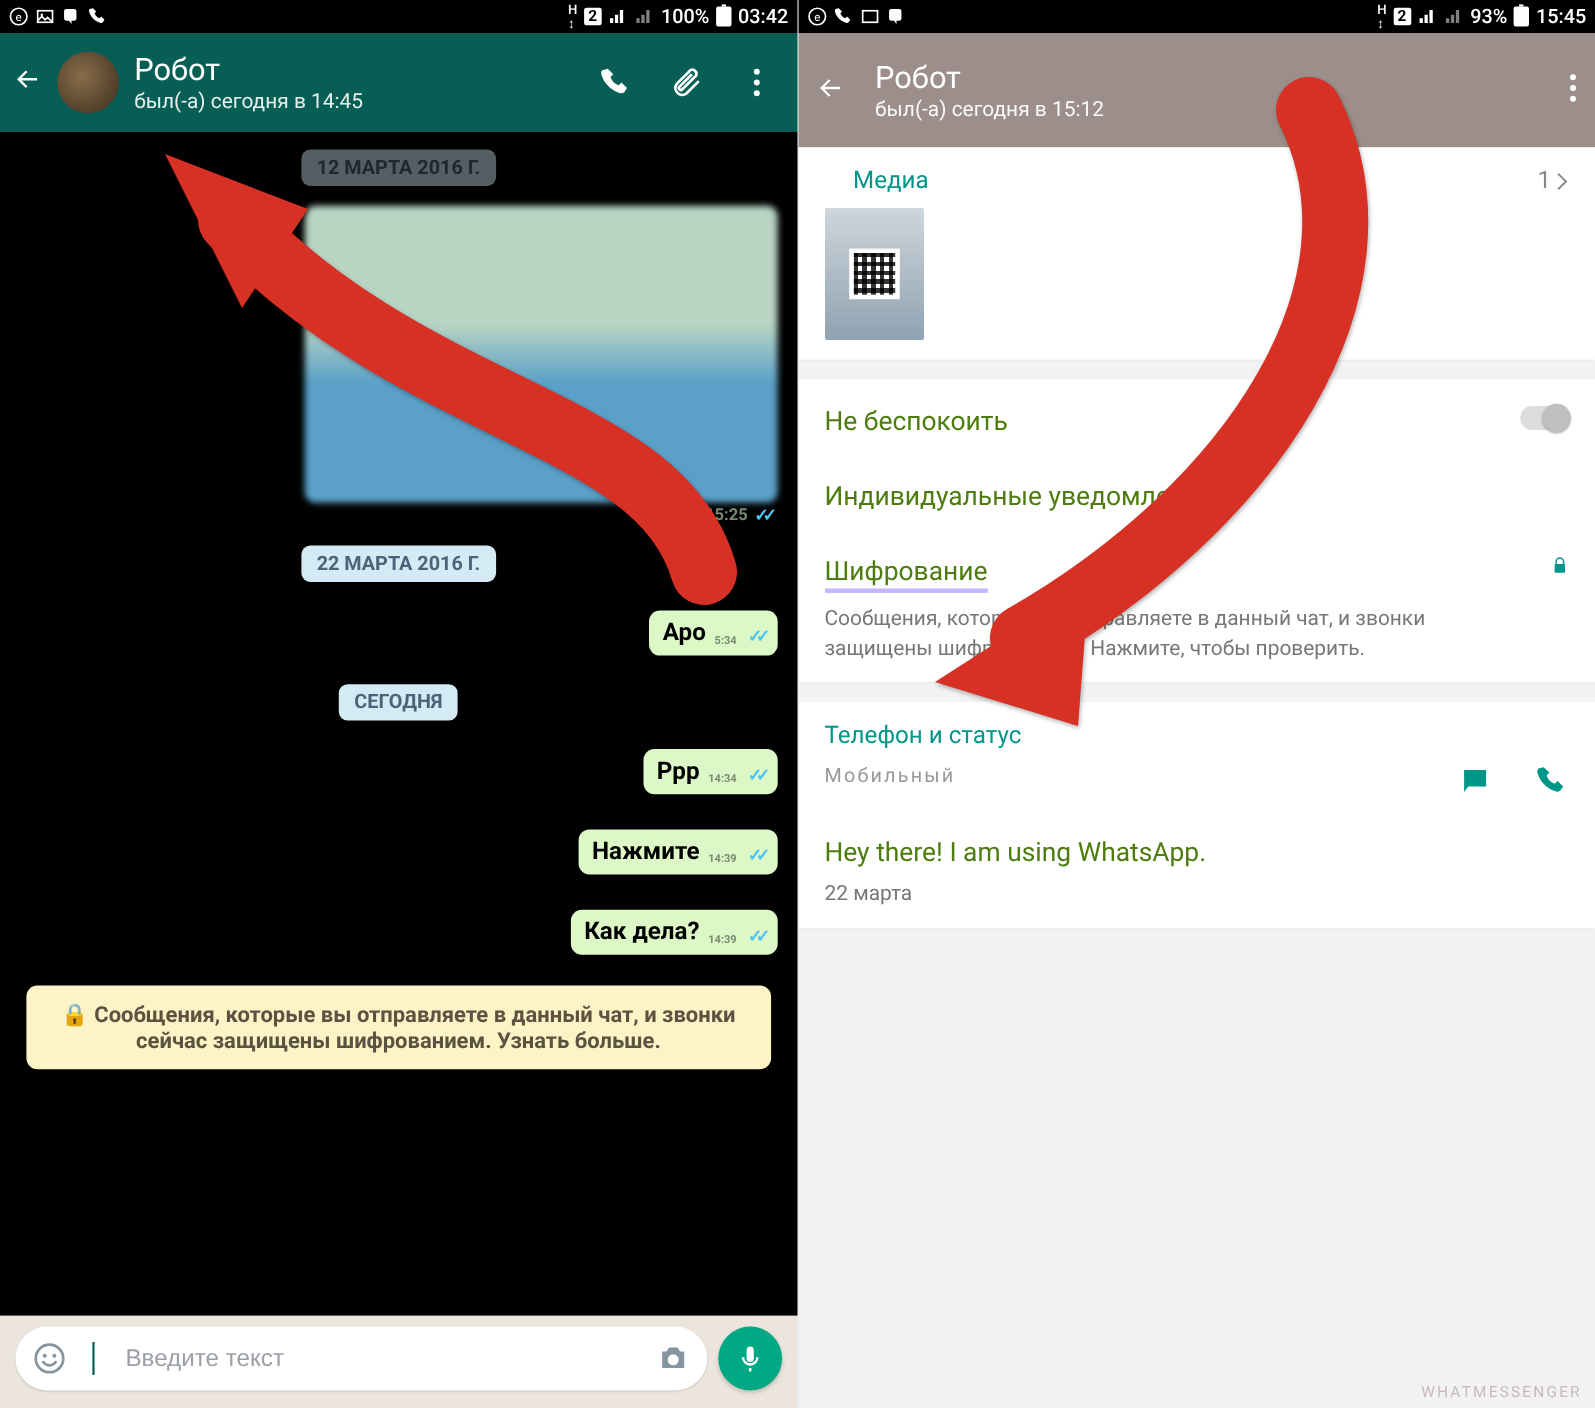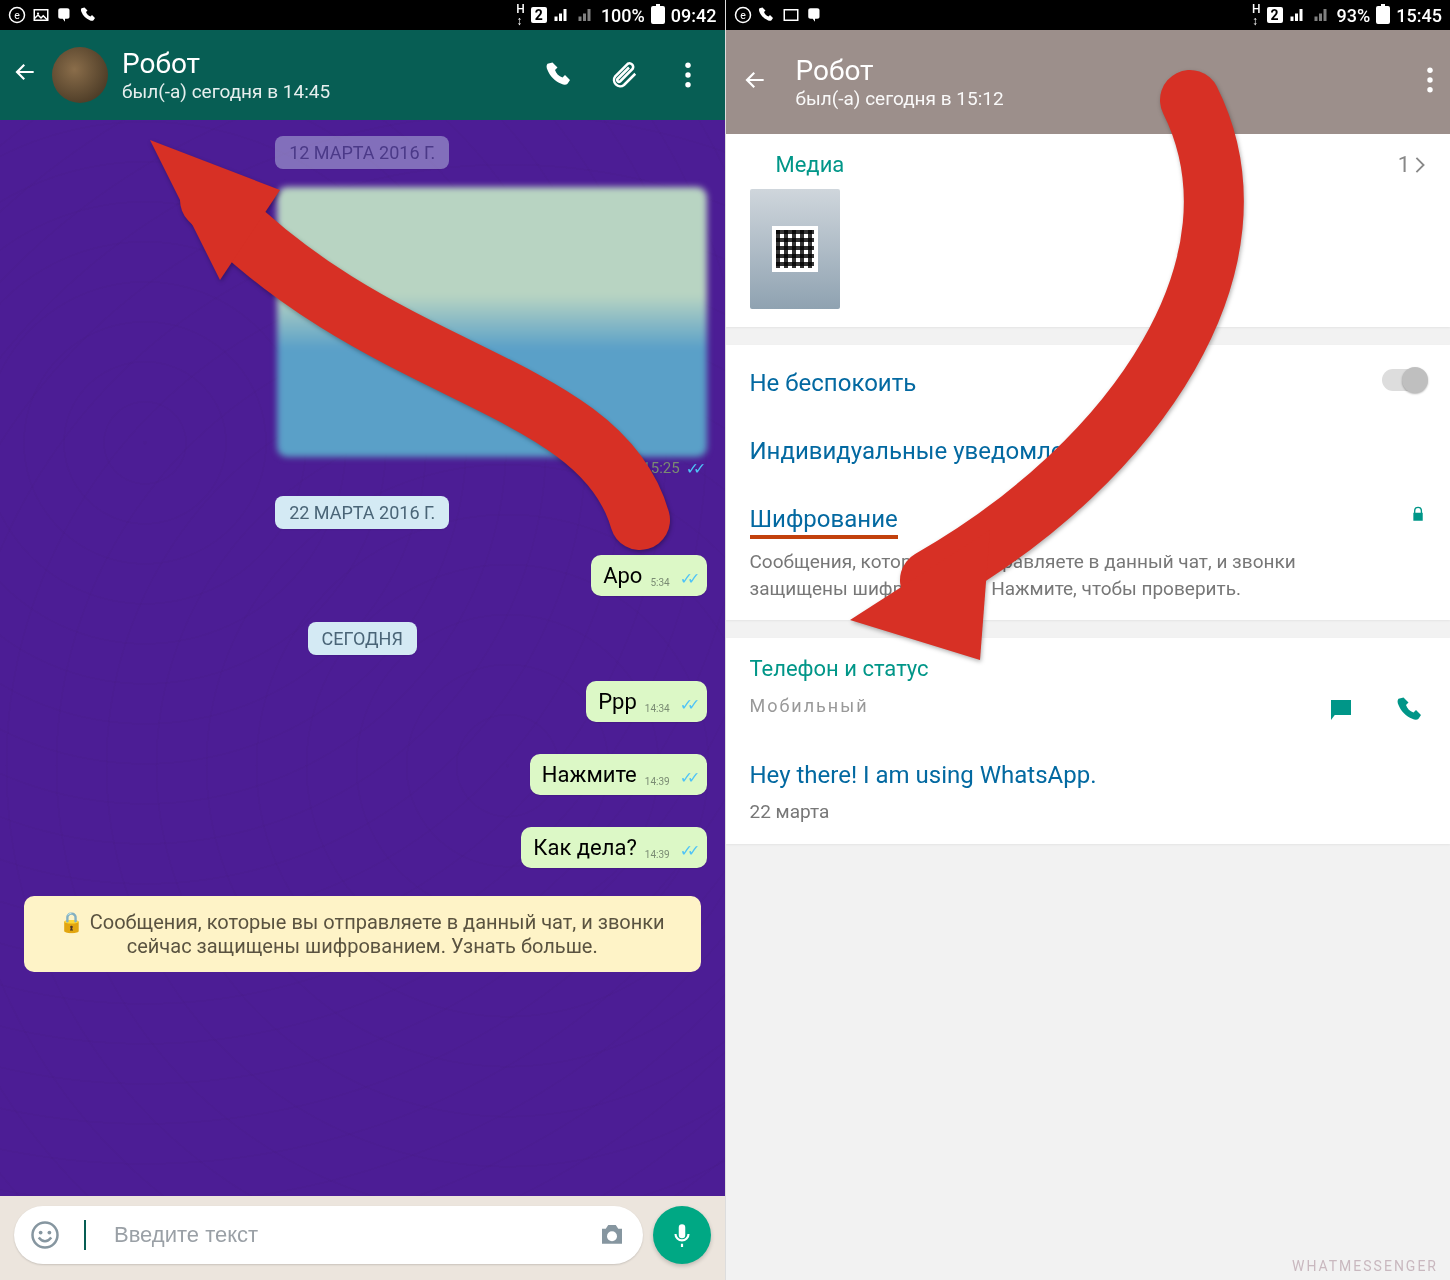--- a/index.html
+++ b/index.html
@@ -47,26 +47,27 @@
   .avatar { width: 56px; height: 56px; border-radius: 50%; background: radial-gradient(circle at 40% 40%, #8a6d4a, #3a2d1c); }
   .title-block { flex: 1; }
   .title-block .name { font-size: 28px; font-weight: 400; }
   .title-block .lastseen { font-size: 19px; opacity: .9; }
   .header-action { width: 34px; height: 34px; display:flex; align-items:center; justify-content:center;}
   .header-actions { display:flex; gap:30px; align-items:center; margin-right:8px;}
 
   
   .chat {
     flex: 1;
-    background: #4c1d95;
+    background: #000000;
     position: relative;
     display: flex;
     flex-direction: column;
     padding: 6px 18px;
     overflow: hidden;
+    font-weight: bold;
   }
   .chat::before{
     content:""; position:absolute; inset:0;
     background:
       repeating-radial-gradient(circle at 20% 30%, rgba(0,0,0,.02) 0 2px, transparent 2px 40px),
       repeating-radial-gradient(circle at 70% 60%, rgba(0,0,0,.02) 0 2px, transparent 2px 50px);
     pointer-events:none;
   }
   .date-chip {
     align-self: center;
@@ -155,26 +156,26 @@
   .info-header .title-block .name{font-size:28px;}
   .info-header .title-block .lastseen{font-size:19px; opacity:.95;}
   .info-body { flex:1; background:#f2f2f2; overflow:auto; }
   .card {
     background:#fff; margin-bottom:18px; padding:18px 24px;
     box-shadow: 0 1px 2px rgba(0,0,0,.06);
   }
   .media-row{display:flex; justify-content:space-between; align-items:center; color:#009688; font-size:22px;margin-left:26px;}
   .media-thumb{width:90px;height:120px;background:linear-gradient(#cfd6dc,#8fa2b1);margin-top:12px;border-radius:2px;display:flex;flex-direction:column;align-items:center;justify-content:center;}
   .media-thumb .qr{width:46px;height:46px;background:repeating-linear-gradient(90deg,#333 0 4px,#fff 4px 8px),repeating-linear-gradient(#333 0 4px,#fff 4px 8px);background-blend-mode:multiply;border:4px solid #fff;}
-  .row{font-size:24px;color:#0369a1;padding:6px 0;}
+  .row{font-size:24px;color:#4d7c0f;padding:6px 0;}
   .row-muted{color:#777;font-size:19px;line-height:1.4;margin-top:4px;}
   .row-flex{display:flex;justify-content:space-between;align-items:flex-start;gap:16px;}
   .toggle{width:44px;height:22px;background:#ddd;border-radius:12px;position:relative;}
   .toggle::after{content:"";position:absolute;right:-2px;top:-2px;width:26px;height:26px;background:#bfbfbf;border-radius:50%;box-shadow:0 1px 2px rgba(0,0,0,.3);}
-  .underline-red{border-bottom:4px solid #c2410c;display:inline-block;padding-bottom:2px;}
+  .underline-red{border-bottom:4px solid #c4b5fd;display:inline-block;padding-bottom:2px;}
   .lock-icon{fill:#009688;}
   .section-title{color:#009688;font-size:22px;margin-bottom:14px;}
   .label-sub{color:#999;font-size:18px;letter-spacing:2px;text-transform:none;}
   .action-icons{display:flex;gap:40px;align-items:center;}
   .watermark{position:absolute;right:12px;bottom:6px;font-size:14px;letter-spacing:2px;color:#c9b8bf;}
 
   
   .arrow{position:absolute;z-index:50;pointer-events:none;}
   .arrow svg{filter: drop-shadow(1px 2px 2px rgba(0,0,0,.3));}
 </style>
@@ -205,21 +206,21 @@
       <span style="font-size:12px;line-height:1">H<br>↕</span>
       <span class="sim-box">2</span>
       <svg width="18" height="18" viewBox="0 0 24 24">
           <path d="M2 20h4v-6H2zM8 20h4V10H8zM14 20h4V4h-4z"></path>
         </svg>
       <svg width="18" height="18" viewBox="0 0 24 24" style="opacity:.5">
           <path d="M2 20h4v-6H2zM8 20h4V10H8zM14 20h4V4h-4z"></path>
         </svg>
       <span>100%</span>
       <div class="battery-icon"></div>
-      <span>09:42</span>
+      <span>03:42</span>
     </div>
   </div>
 
   <div class="wa-header">
     <span class="back">
       <svg width="26" height="26" viewBox="0 0 24 24" fill="#fff">
           <path d="M20 11H7l5-5-1.4-1.4L3.2 12l7.4 7.4L12 18l-5-5h13z"></path>
         </svg>
     </span>
     <div class="avatar"></div>

